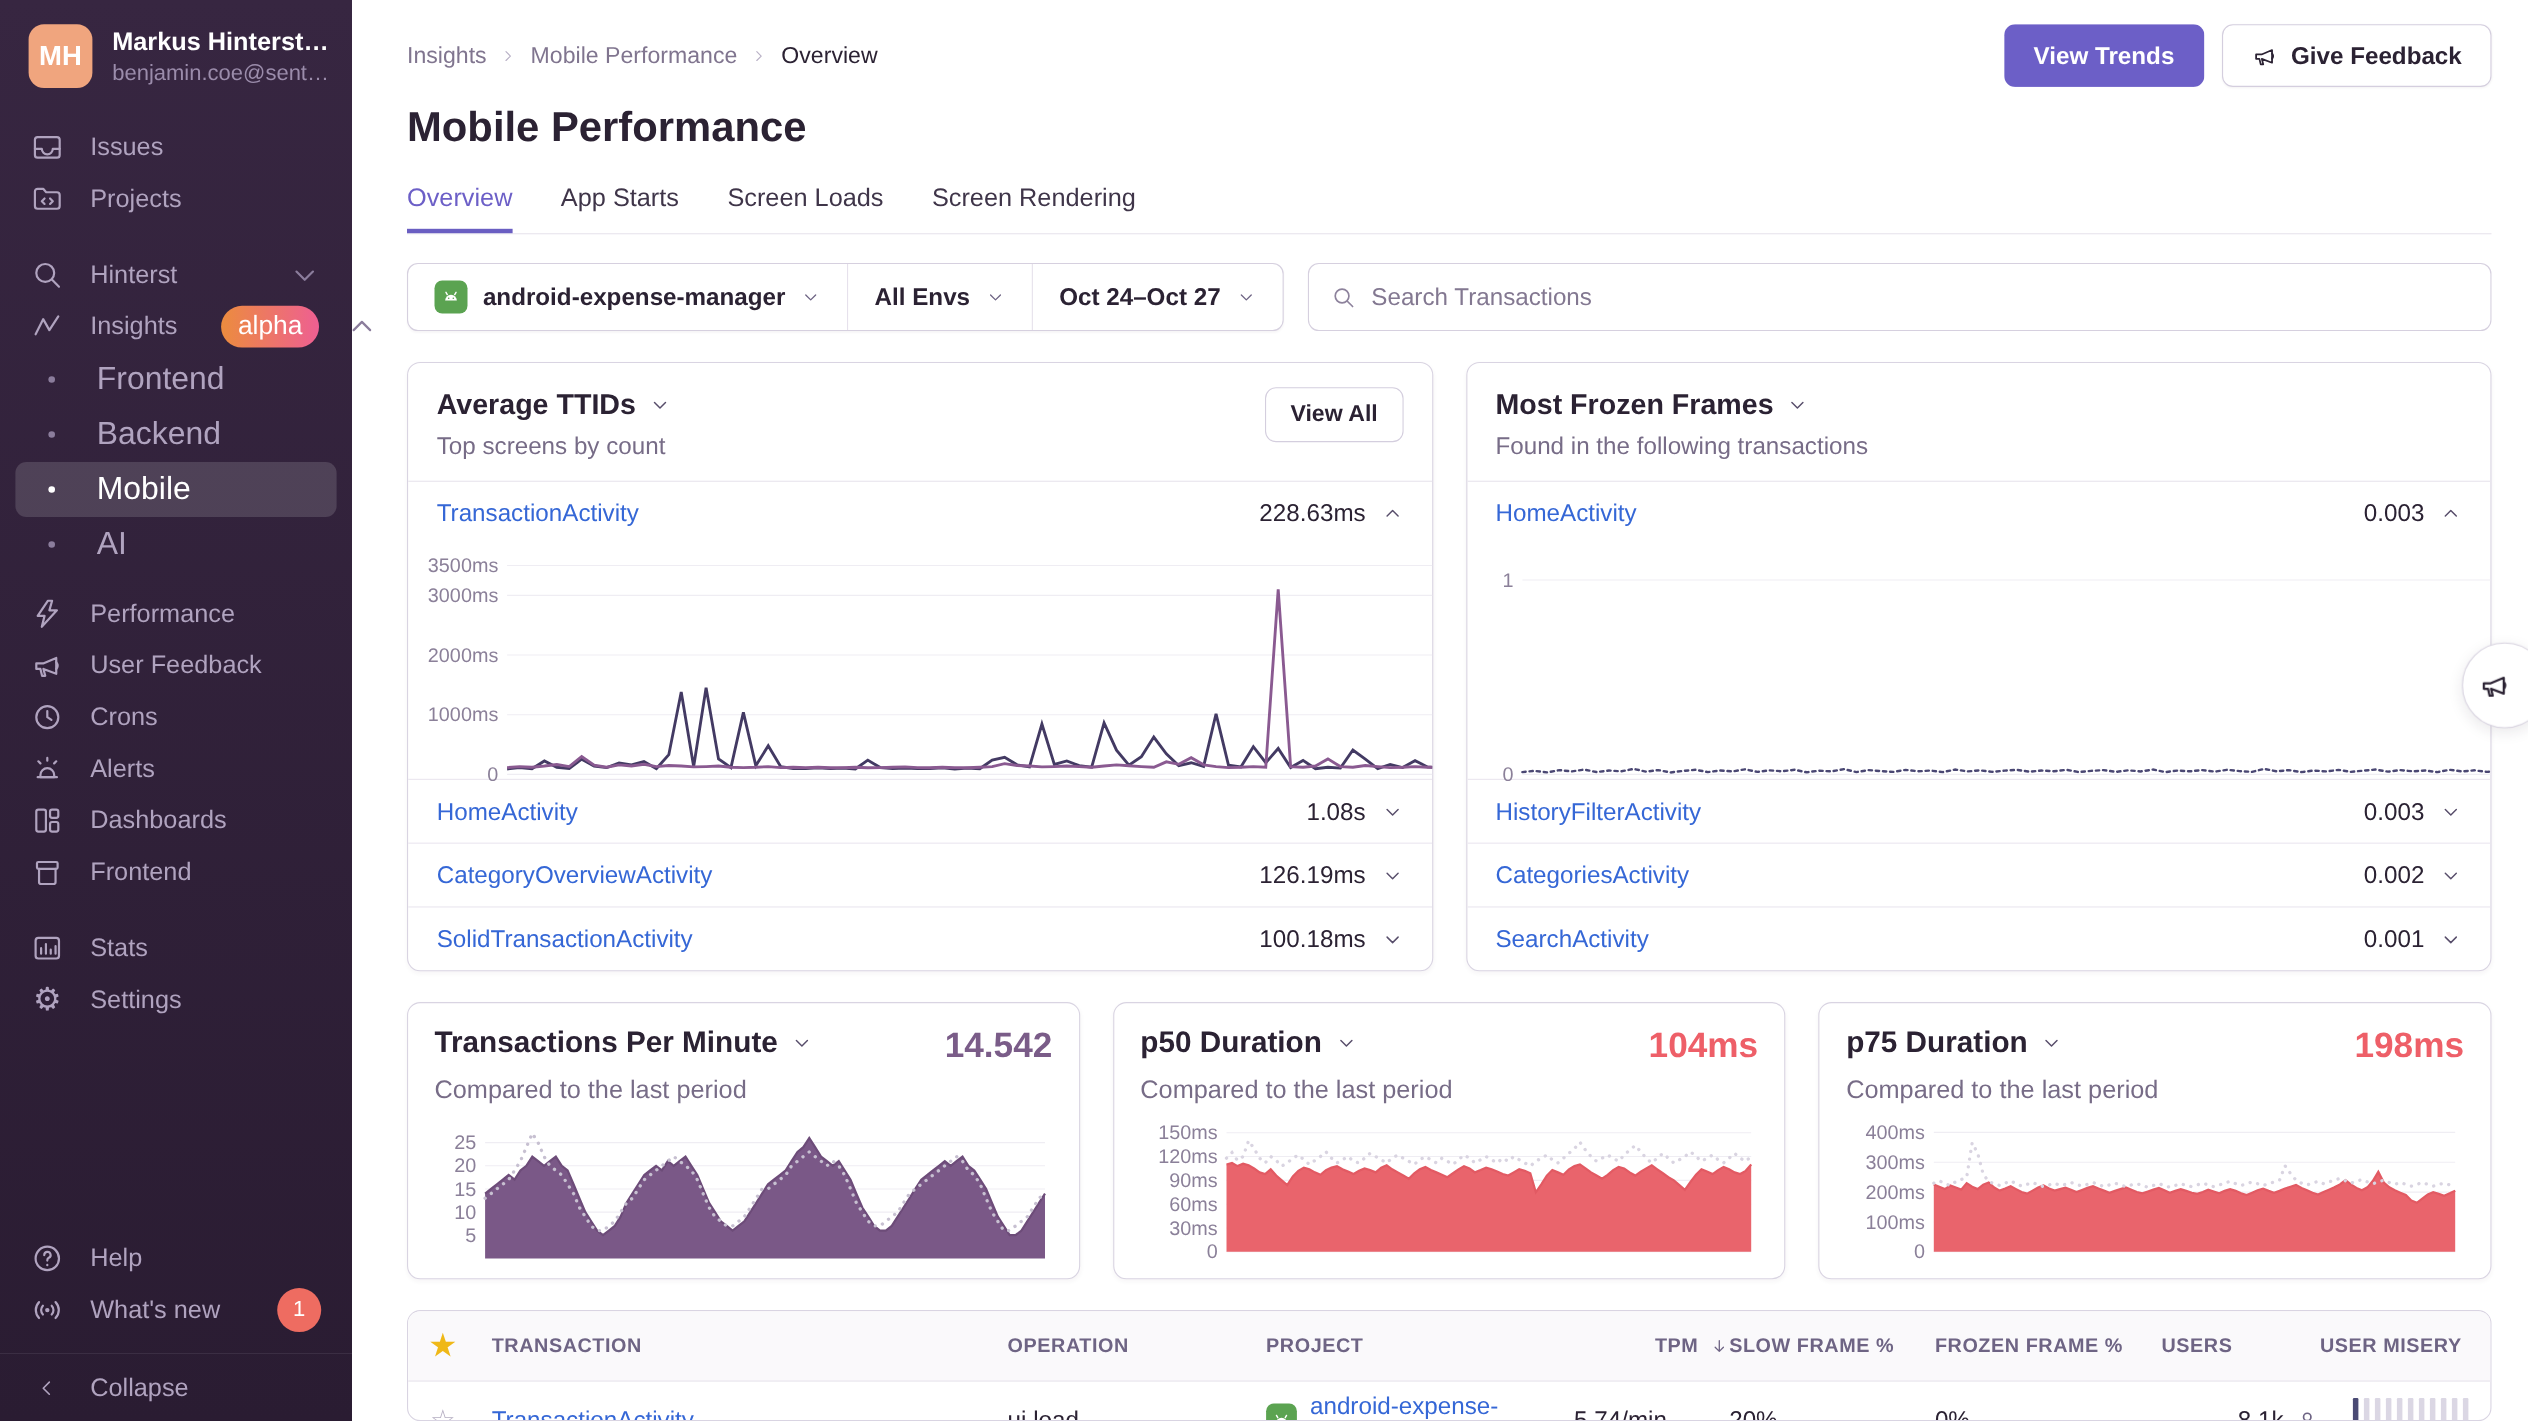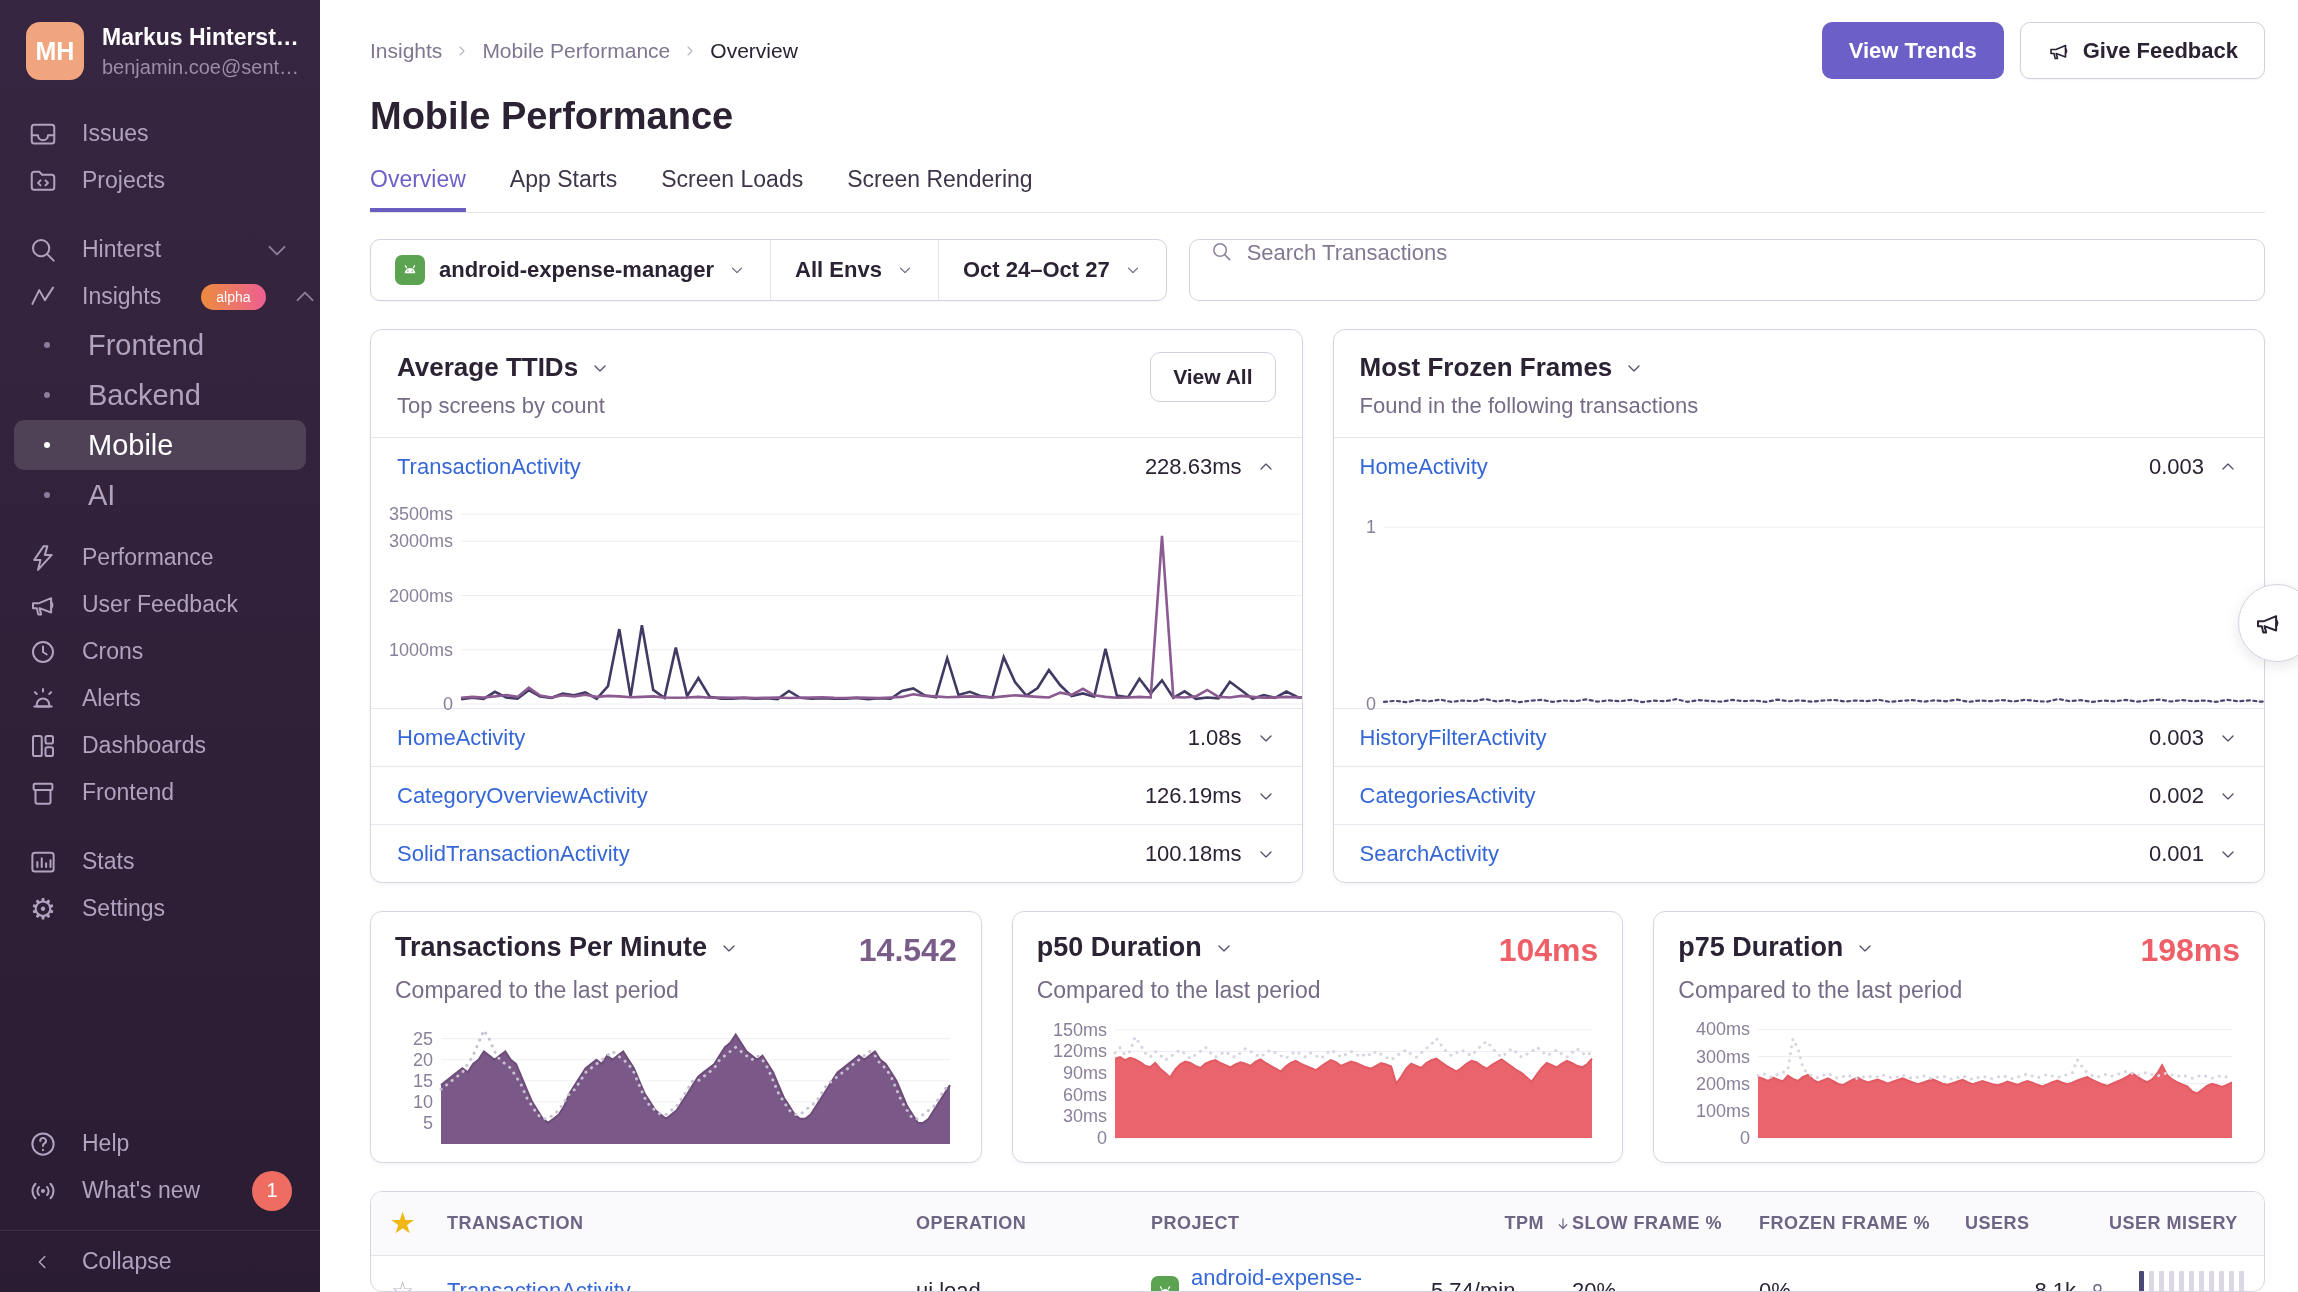--- a/index.html
+++ b/index.html
@@ -17,21 +17,21 @@
   .user-name { color:#fff; font-weight:700; font-size:23px; margin-bottom:5px; white-space:nowrap; }
   .user-email { color:#9b8cab; font-size:20px; white-space:nowrap; }
   .nav-item { display:flex; align-items:center; gap:24px; height:47px; padding:0 28px; font-size:23px; cursor:pointer; }
   .nav-item .icn { width:30px; height:30px; flex:0 0 30px; }
   .nav-item .glyph { width:30px; flex:0 0 30px; font-size:29px; line-height:30px; text-align:center; }
   .nav-chev { margin-left:auto; width:20px; height:20px; color:#8b7d9c; }
   .sub-item { display:flex; align-items:center; height:50px; padding:0 28px 0 44px; font-size:29px; cursor:pointer; }
   .sub-item .dot { width:6px; height:6px; border-radius:50%; background:#8b7d9c; margin-right:38px; flex:0 0 6px; }
   .sub-item.active { background:rgba(255,255,255,.14); border-radius:10px; margin:0 14px; padding:0 14px 0 30px; color:#fff; }
   .sub-item.active .dot { background:#fff; }
-  .badge-alpha { margin-left:16px; padding:5px 15px; border-radius:999px; font-size:14px; color:#fff;
+  .badge-alpha { margin-left:16px; padding:5px 15px; border-radius:999px; font-size:24px; color:#fff;
                  background:linear-gradient(90deg,#ec8c3e,#ee5f92); }
   .badge-count { margin-left:auto; width:40px; height:40px; border-radius:50%; background:#ee6c61; color:#fff;
                  font-size:20px; display:flex; align-items:center; justify-content:center; }
   .gap-lg { height:22px; } .gap-sm { height:14px; }
   .sidebar-footer { margin-top:auto; padding-bottom:0; }
   .collapse-row { border-top:1px solid rgba(255,255,255,.08); margin-top:16px; height:62px; }
 
   
   .main { flex:1; padding:0 33px 0 50px; display:flex; flex-direction:column; overflow:hidden; }
   .top-row { display:flex; align-items:center; justify-content:space-between; margin-top:22px; }
@@ -47,21 +47,21 @@
   .tabs { display:flex; gap:44px; margin-top:28px; border-bottom:1px solid #e8e4ed; }
   .tab { font-size:23px; color:#3f3549; padding-bottom:15px; border-bottom:4px solid transparent; cursor:pointer; }
   .tab.active { color:#6c5fc7; border-bottom-color:#6a5ec2; }
   .filter-row { display:flex; gap:22px; margin-top:26px; }
   .segmented { display:flex; align-items:stretch; border:1px solid #d6d0df; border-radius:10px; background:#fff;
                height:62px; box-shadow:0 1px 2px rgba(43,34,51,.04); }
   .seg { display:flex; align-items:center; gap:14px; padding:0 24px; font-size:22px; font-weight:600; cursor:pointer; }
   .seg + .seg { border-left:1px solid #e6e1ec; }
   .seg-chev { width:18px; height:18px; color:#6e6484; }
   .android-tile { width:30px; height:30px; border-radius:7px; background:#5ba351; display:flex; align-items:center; justify-content:center; }
-  .search { flex:1; display:flex; align-items:flex-start; gap:14px; border:1px solid #d6d0df; border-radius:10px;
+  .search { flex:1; display:flex; align-items:center; gap:14px; border:1px solid #d6d0df; border-radius:10px;
             padding:0 20px; font-size:22px; color:#837891; background:#fff; }
   .search-icn { width:23px; height:23px; color:#8d829c; }
 
   
   .panels { display:flex; gap:30px; margin-top:28px; }
   .panel { flex:1; border:1px solid #d9d4e2; border-radius:12px; background:#fff; overflow:hidden;
            box-shadow:0 2px 4px rgba(43,34,51,.04); }
   .panel-head { display:flex; justify-content:space-between; align-items:flex-start; padding:22px 26px 18px;
                 border-bottom:1px solid #e8e4ed; }
   .panel-title { font-size:26px; font-weight:700; display:flex; align-items:center; gap:12px; }

